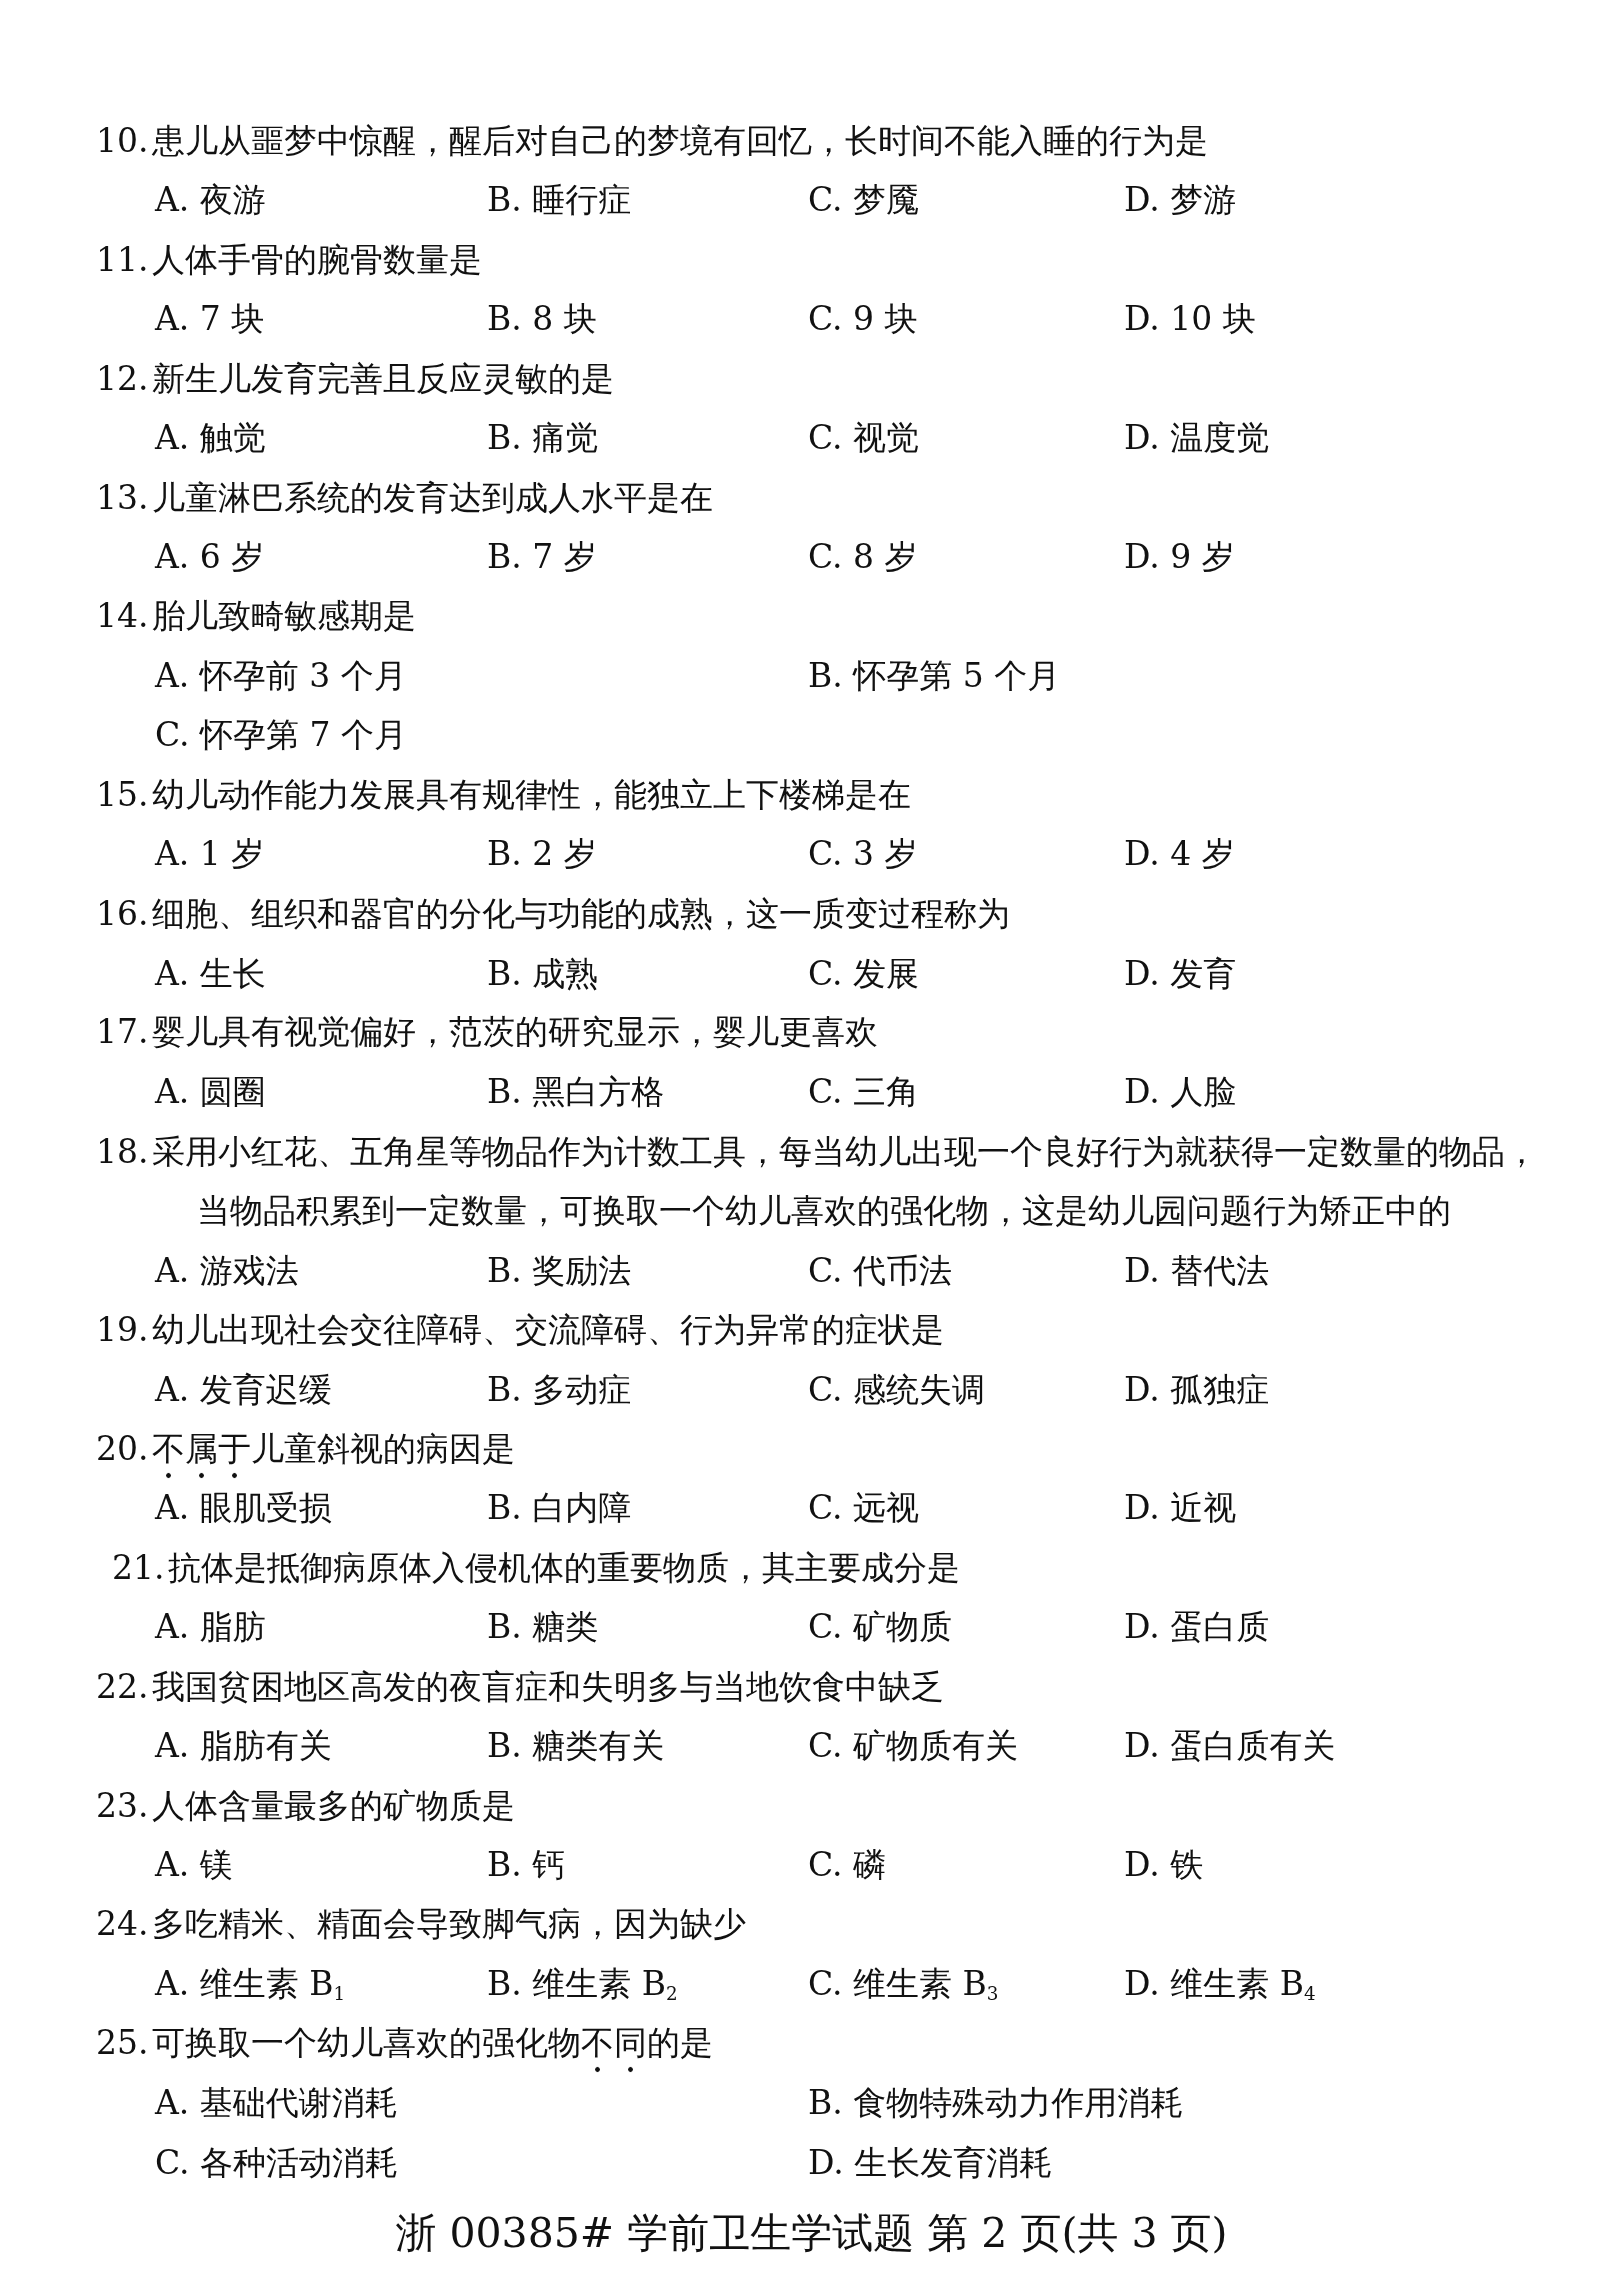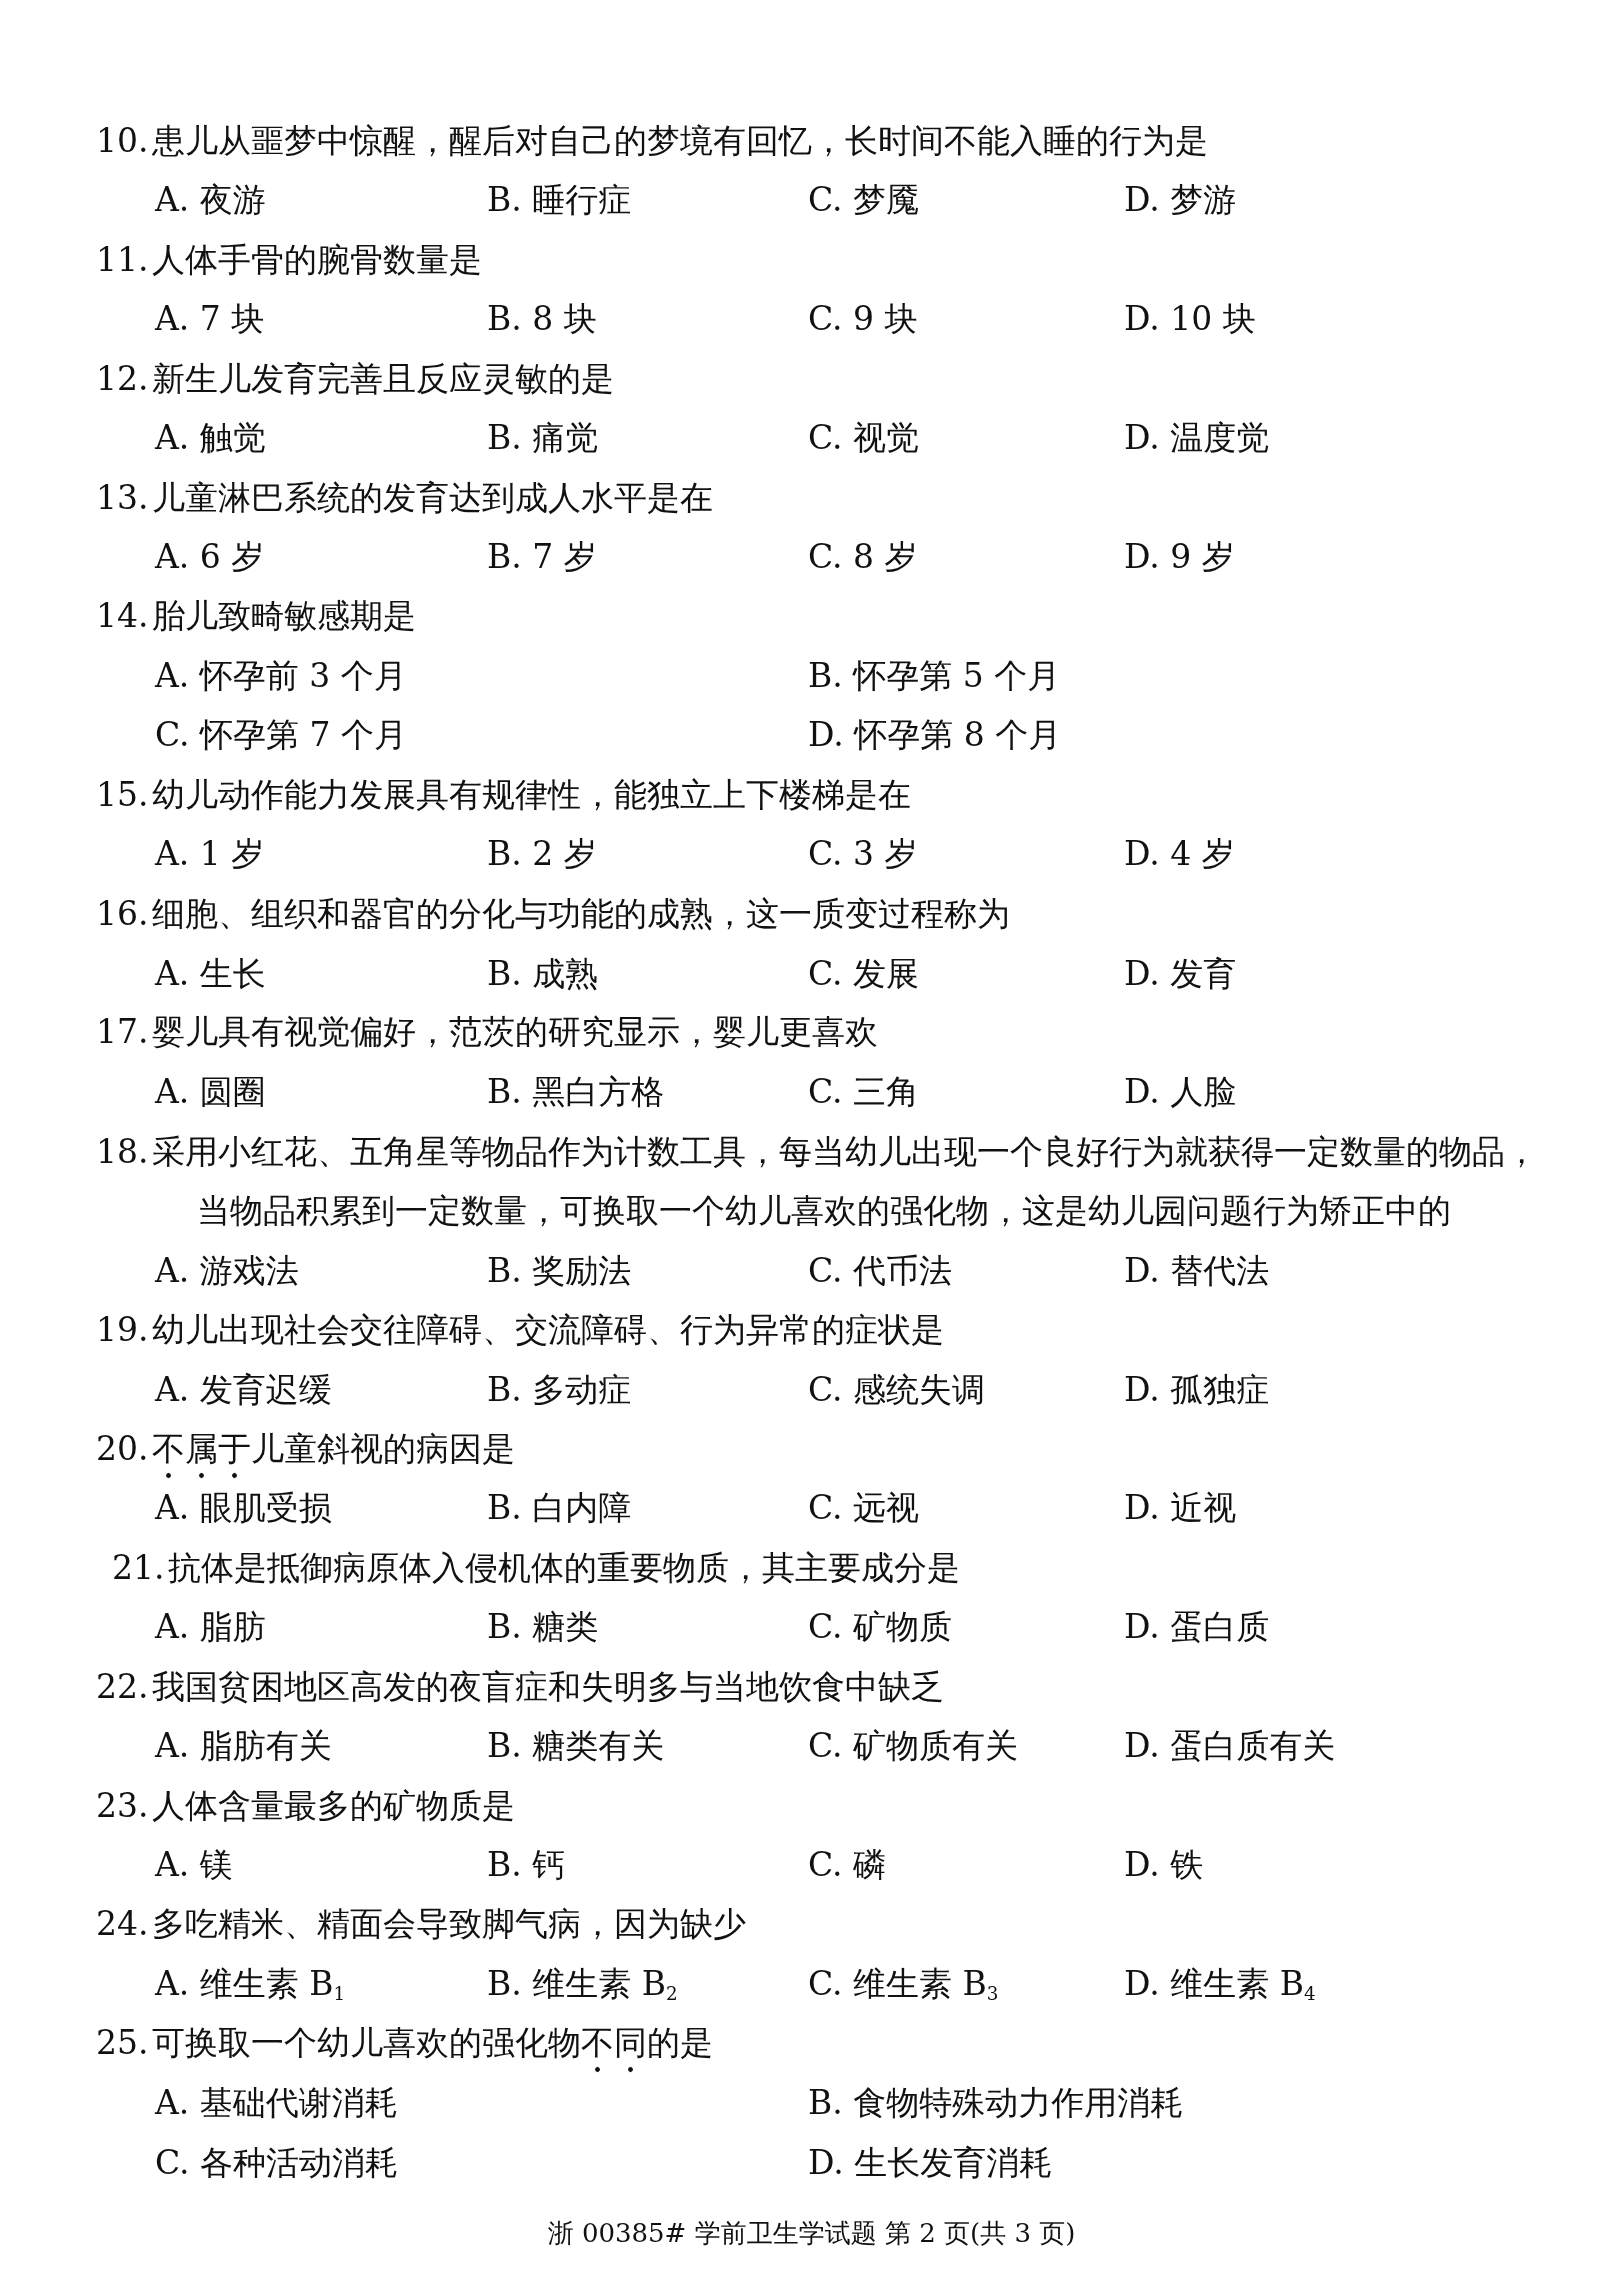--- a/index.html
+++ b/index.html
@@ -15,21 +15,21 @@
   .col-b { left: 487px; }
   .col-c { left: 808px; }
   .col-d { left: 1124px; }
   .col-b2 { left: 808px; }
   .dotted { position: relative; }
   .dotted::after { content: ""; position: absolute; left: 0; right: 0; top: 43px; height: 6.5px;
     background-image: radial-gradient(circle, #111 2px, transparent 2.6px);
     background-size: 33px 6.5px; background-repeat: repeat-x; background-position: 0 0; }
   sub { font-size: 18.3px; vertical-align: -5.2px; line-height: 0; }
   .footer { position: absolute; left: 0; width: 1623px; text-align: center; top: 2203px;
-            height: 60px; line-height: 60px; font-size: 26px; }
+            height: 60px; line-height: 60px; font-size: 41px; }
 </style>
 </head>
 <body>
 
 <div class="page">
 
   <div class="line" style="top:111px;left:0;width:1623px;">
     <span class="qnum">10.</span>
     <span class="qtext">患儿从噩梦中惊醒，醒后对自己的梦境有回忆，长时间不能入睡的行为是</span>
   </div>
@@ -76,21 +76,20 @@
   <div class="line" style="top:586px;left:0;width:1623px;">
     <span class="qnum">14.</span>
     <span class="qtext">胎儿致畸敏感期是</span>
   </div>
   <div class="line" style="top:646px;left:0;width:1623px;">
     <span class="opt col-a">A. 怀孕前 3 个月</span>
     <span class="opt col-b2">B. 怀孕第 5 个月</span>
   </div>
   <div class="line" style="top:705px;left:0;width:1623px;">
     <span class="opt col-a">C. 怀孕第 7 个月</span>
-    <span class="opt col-b2">D. 怀孕第 8 个月</span>
   </div>
 
   <div class="line" style="top:765px;left:0;width:1623px;">
     <span class="qnum">15.</span>
     <span class="qtext">幼儿动作能力发展具有规律性，能独立上下楼梯是在</span>
   </div>
   <div class="line" style="top:824px;left:0;width:1623px;padding-left:19px;">
     <span class="opt col-a">A. 1 岁</span>
     <span class="opt col-b">B. 2 岁</span>
     <span class="opt col-c">C. 3 岁</span>

